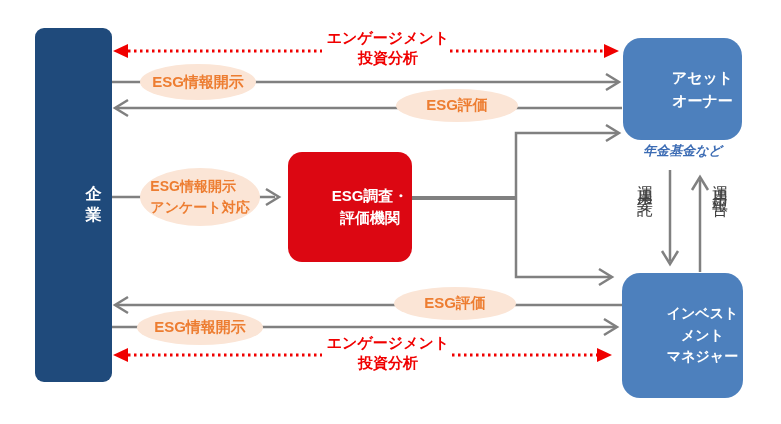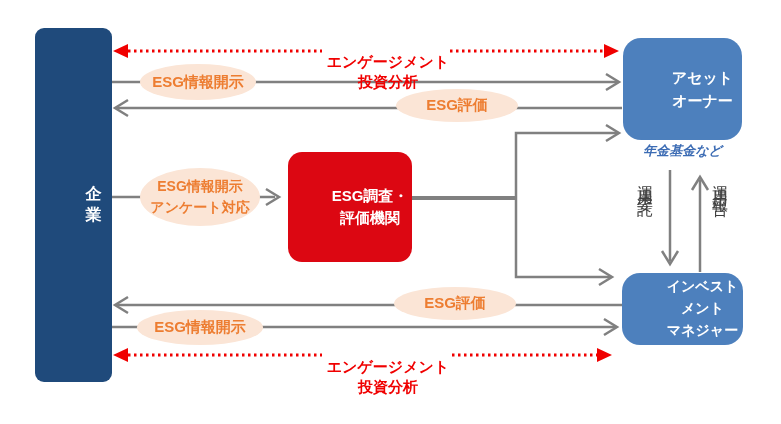--- a/index.html
+++ b/index.html
@@ -10,42 +10,42 @@
   .layer{position:absolute;left:0;top:0;}
   .node{
     position:absolute;display:flex;align-items:center;justify-content:center;
     color:#ffffff;font-weight:bold;text-align:center;white-space:pre-line;
     box-sizing:border-box;
     padding-left:40px;
   }
   .node-company{left:35px;top:28px;width:77px;height:354px;background:#1f4a7b;border-radius:9px;font-size:16px;}
   .node-asset-owner{left:623px;top:38px;width:119px;height:102px;background:#4d80bd;border-radius:18px;font-size:15px;line-height:1.55;}
   .node-agency{left:288px;top:152px;width:124px;height:110px;background:#dc0712;border-radius:14px;font-size:15px;line-height:1.5;}
-  .node-invest-mgr{left:622px;top:273px;width:121px;height:72px;background:#4d80bd;border-radius:18px;font-size:14px;line-height:1.55;}
+  .node-invest-mgr{left:622px;top:273px;width:121px;height:125px;background:#4d80bd;border-radius:18px;font-size:14px;line-height:1.55;}
   .caption{
     position:absolute;color:#3c6cb4;font-weight:bold;font-size:13px;text-align:center;font-style:italic;
   }
   .caption-ao{left:613px;top:142px;width:139px;}
   .caption-im{left:612px;top:377px;width:141px;}
   .oval{
     position:absolute;background:#fbe5d6;border-radius:50%;
     display:flex;align-items:center;justify-content:center;
-    color:#ed7d31;font-weight:bold;text-align:center;white-space:pre-line;
+    color:#ed7d31;font-weight:bold;text-align:left;white-space:pre-line;
   }
   .oval-1line{font-size:15px;}
   .oval-2line{font-size:14px;line-height:1.5;}
   .oval-top-disclosure{left:140px;top:64px;width:116px;height:36px;}
   .oval-top-rating{left:396px;top:89px;width:122px;height:33px;}
   .oval-mid-disclosure{left:140px;top:168px;width:120px;height:58px;}
   .oval-mid-data{left:424px;top:166px;width:122px;height:64px;}
   .oval-bottom-rating{left:394px;top:287px;width:122px;height:33px;}
   .oval-bottom-disclosure{left:137px;top:310px;width:126px;height:35px;}
   .eng-label{
     position:absolute;color:#f00000;font-weight:bold;font-size:15px;
-    text-align:center;white-space:pre-line;line-height:1.3;margin-top:24px;
+    text-align:center;white-space:pre-line;line-height:1.3;
   }
   .eng-top{left:303px;top:28px;width:170px;}
   .eng-bottom{left:303px;top:333px;width:170px;}
   .vlabel{
     position:absolute;writing-mode:vertical-rl;text-orientation:mixed;
     color:#404040;font-size:16px;letter-spacing:5px;
   }
   .vlabel-mandate{left:634px;top:173px;height:96px;}
   .vlabel-report{left:709px;top:173px;height:96px;}
 </style>

